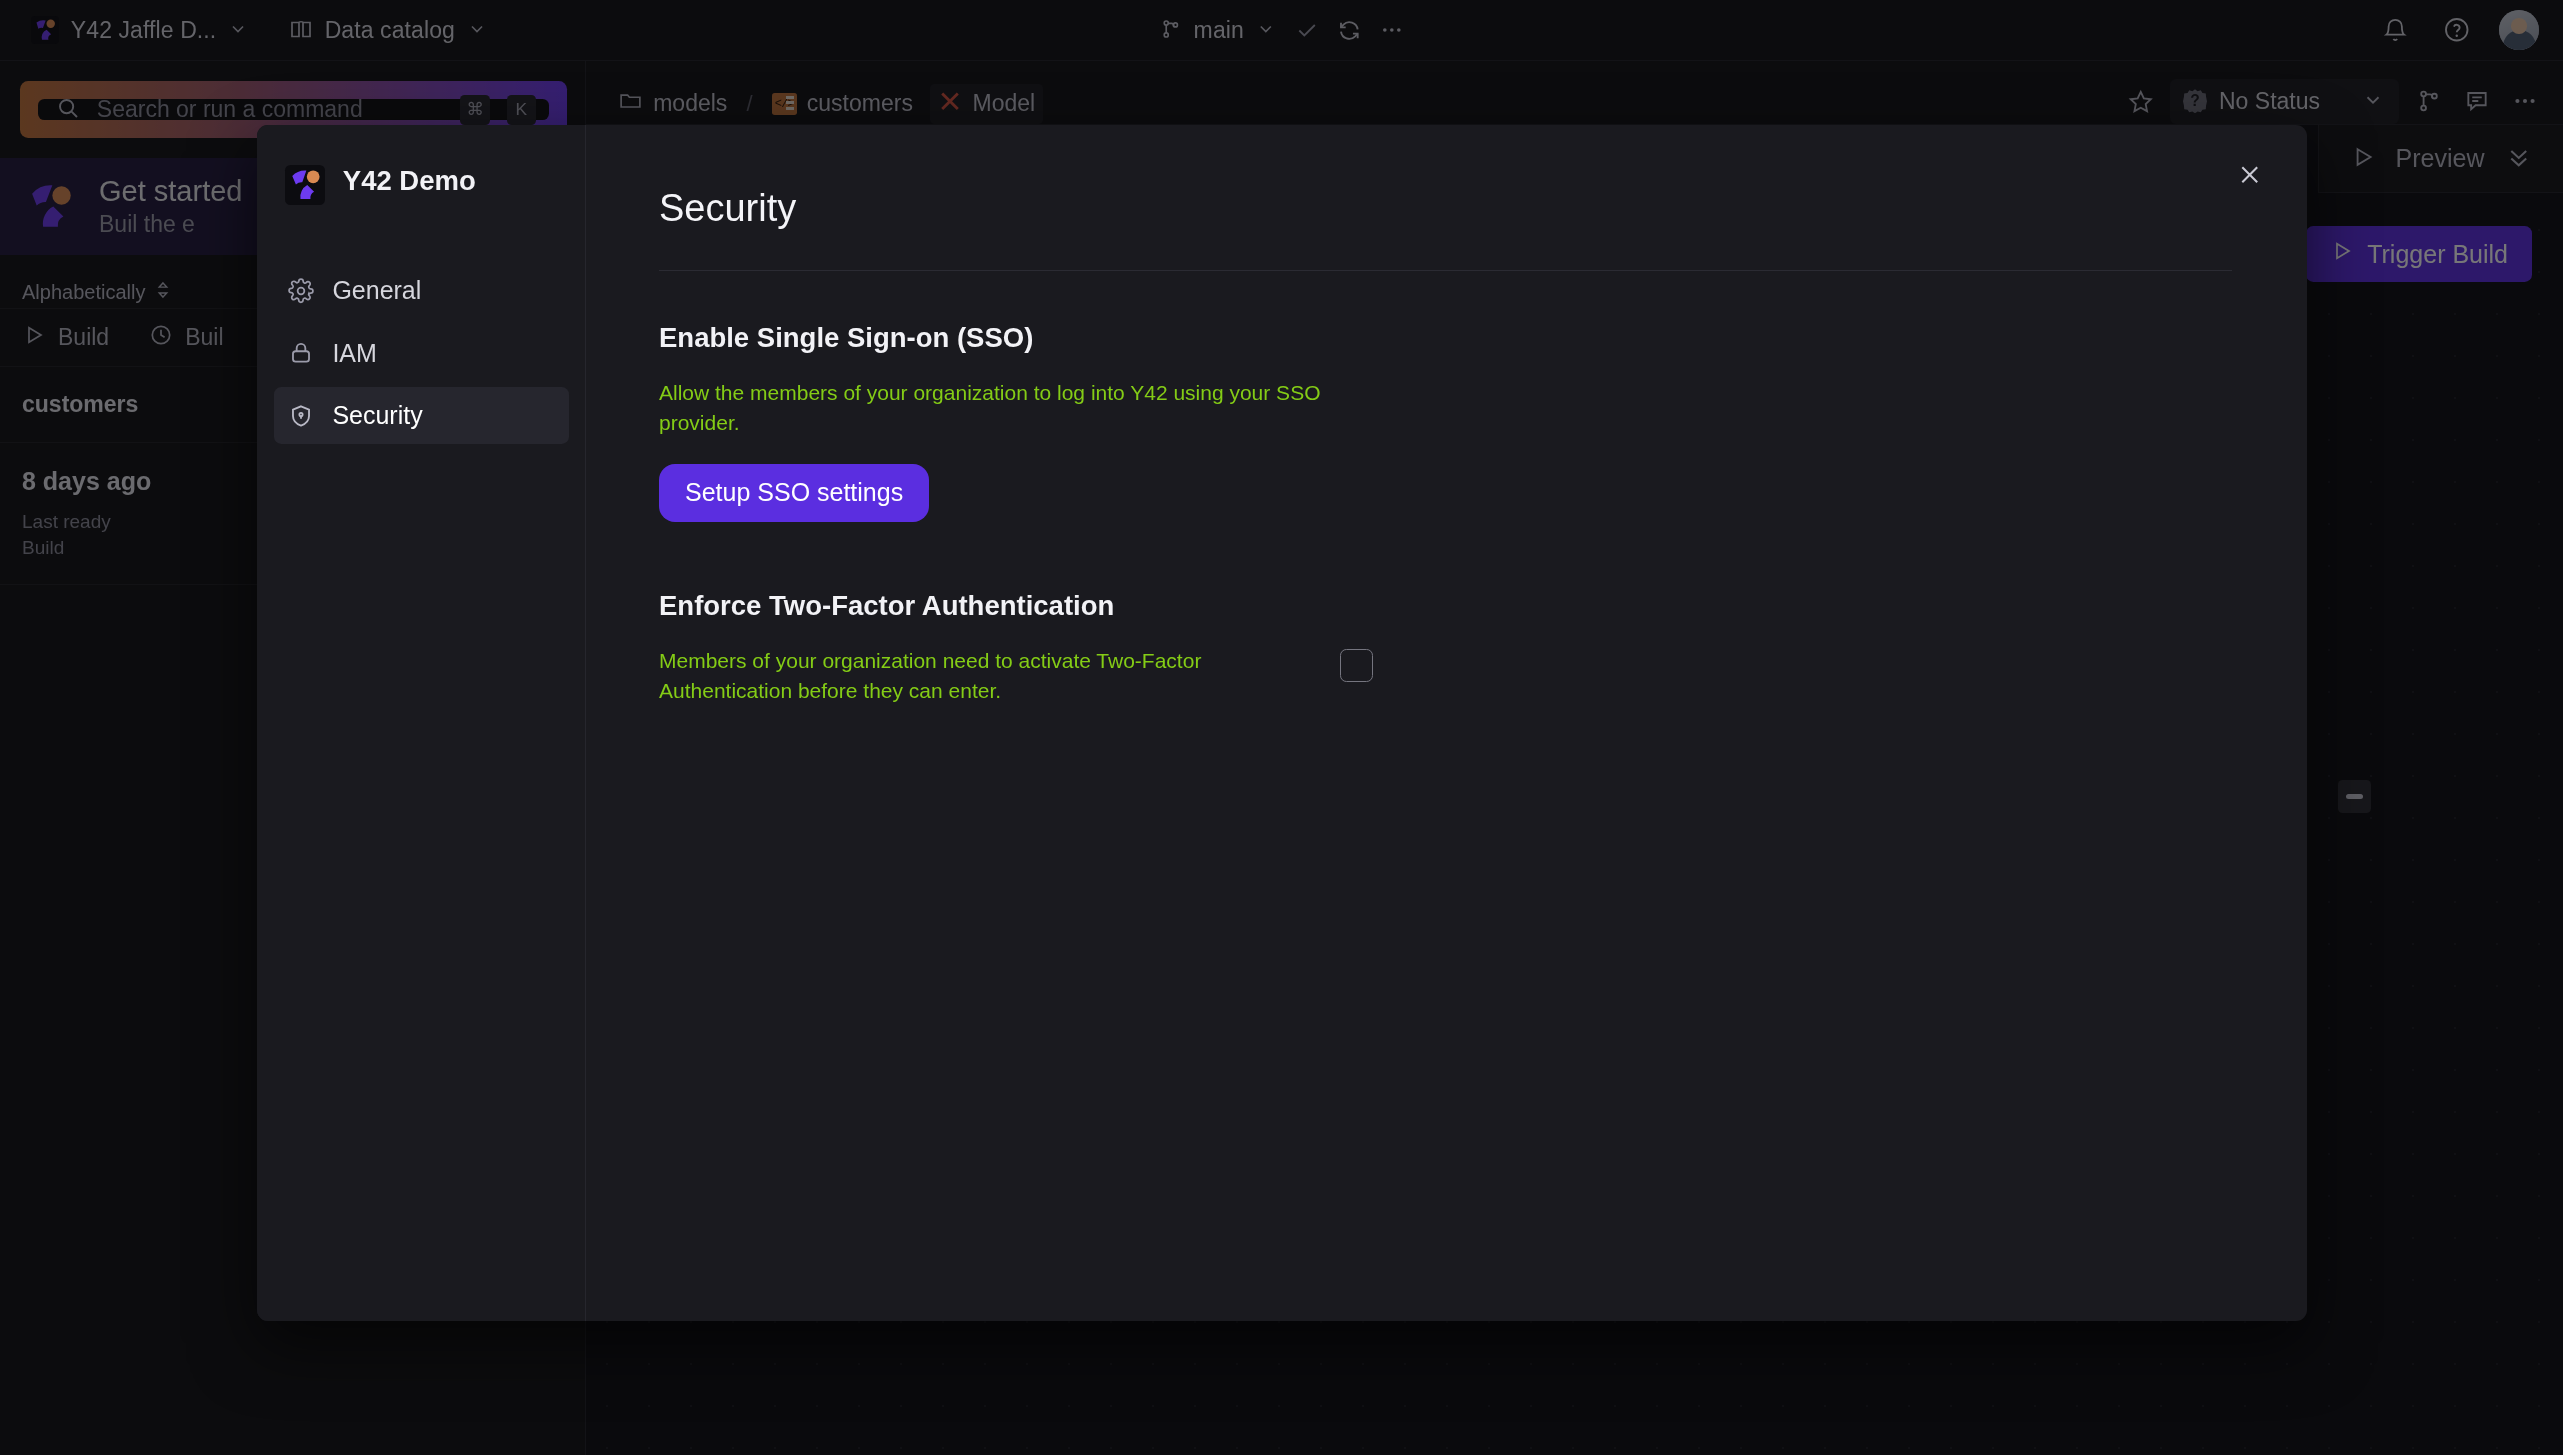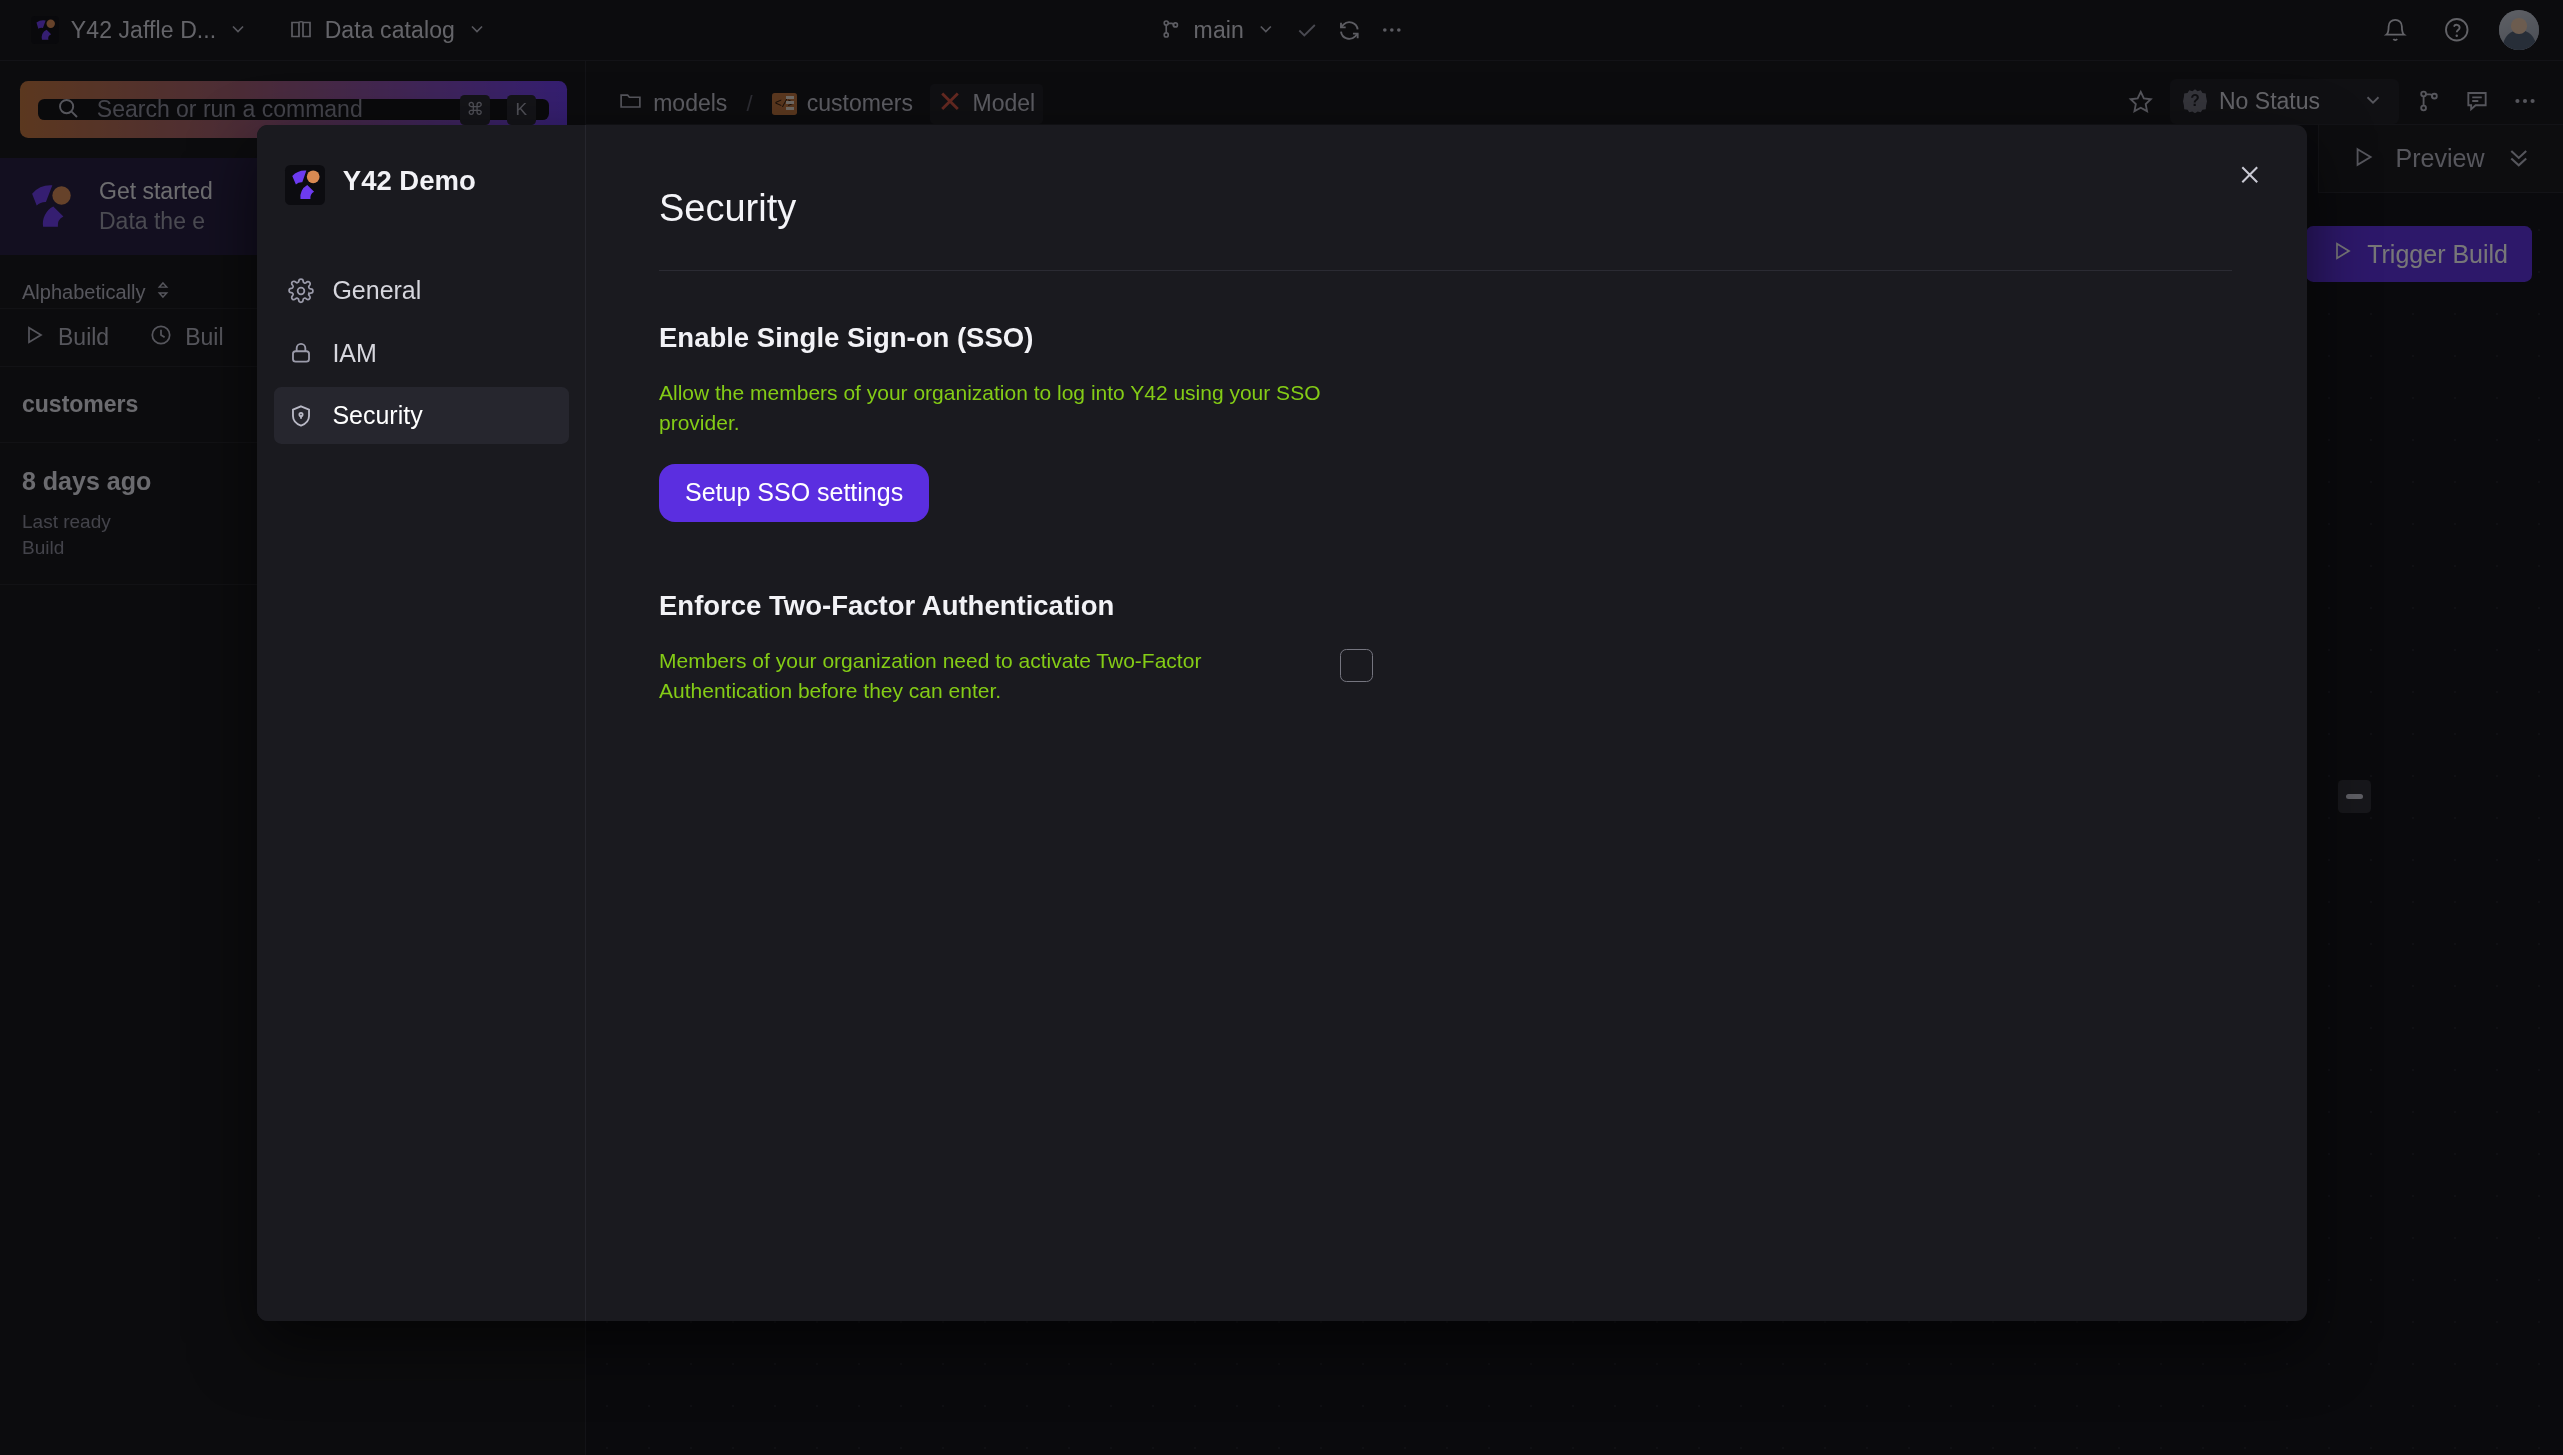--- a/index.html
+++ b/index.html
@@ -232,21 +232,21 @@
   .promo {
     margin: 20px 0 0 0;
     height: 97px;
     background: #221a3d;
     display: flex;
     align-items: center;
     padding: 0 22px;
     gap: 20px;
     cursor: pointer;
   }
-  .promo-text .t1 { font-size: 23px; color: #e8e8ec; line-height: 1.3; }
+  .promo-text .t1 { font-size: 29px; color: #e8e8ec; line-height: 1.3; }
   .promo-text .t2 { font-size: 23px; color: #9d9daa; line-height: 1.3; }
 
   .sort-row {
     display: flex; align-items: center; gap: 7.3px;
     padding: 22px 0 0 22px;
     height: 53px;
     font-size: 20px;
     color: #b6b6c2;
     cursor: pointer;
     width: max-content;
@@ -558,21 +558,21 @@
     <div class="promo">
       <span class="y42-mark" style="width:57px;height:57px;display:inline-block;">
         <svg width="57" height="57" viewBox="0 0 62 62" aria-hidden="true">
           <path d="M11 17 A27 27 0 0 1 33 8 L26 26 A13 13 0 0 0 16 30 Z" fill="#6d3bf0"></path>
           <path d="M23 53 A21 21 0 0 1 34 31 L45 42 A11 11 0 0 0 39 53 Z" fill="#6d3bf0"></path>
           <circle cx="43" cy="19" r="10" fill="#d98a52"></circle>
         </svg>
       </span>
       <div class="promo-text">
         <div class="t1">Get started</div>
-        <div class="t2">Data the e</div>
+        <div class="t2">Buil the e</div>
       </div>
     </div>
 
     <div class="sort-row">
       <span>Alphabetically</span>
       <span>
         <svg width="20" height="20" viewBox="0 0 24 24" fill="none" stroke="#b6b6c2" stroke-width="1.7">
           <path d="M12 3.5l4.5 5h-9z"></path>
             <path d="M12 20.5l4.5-5h-9z"></path>
         </svg>

